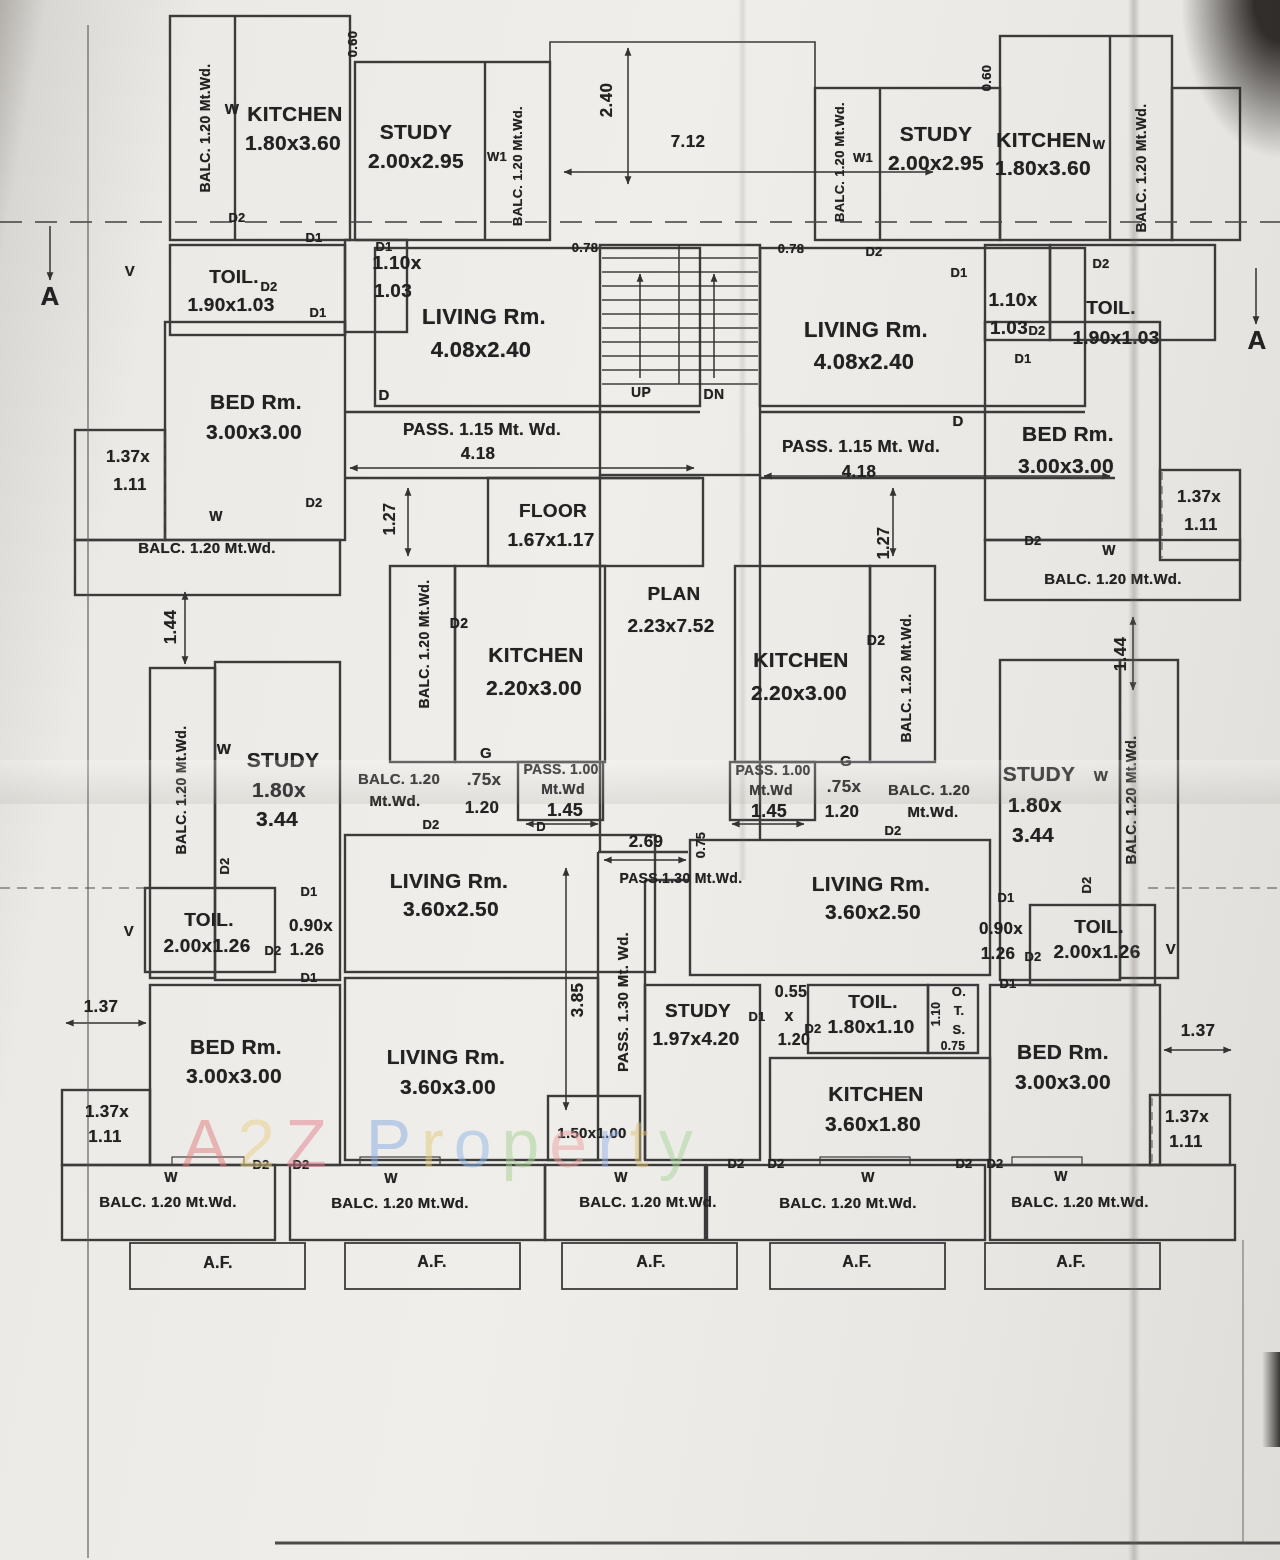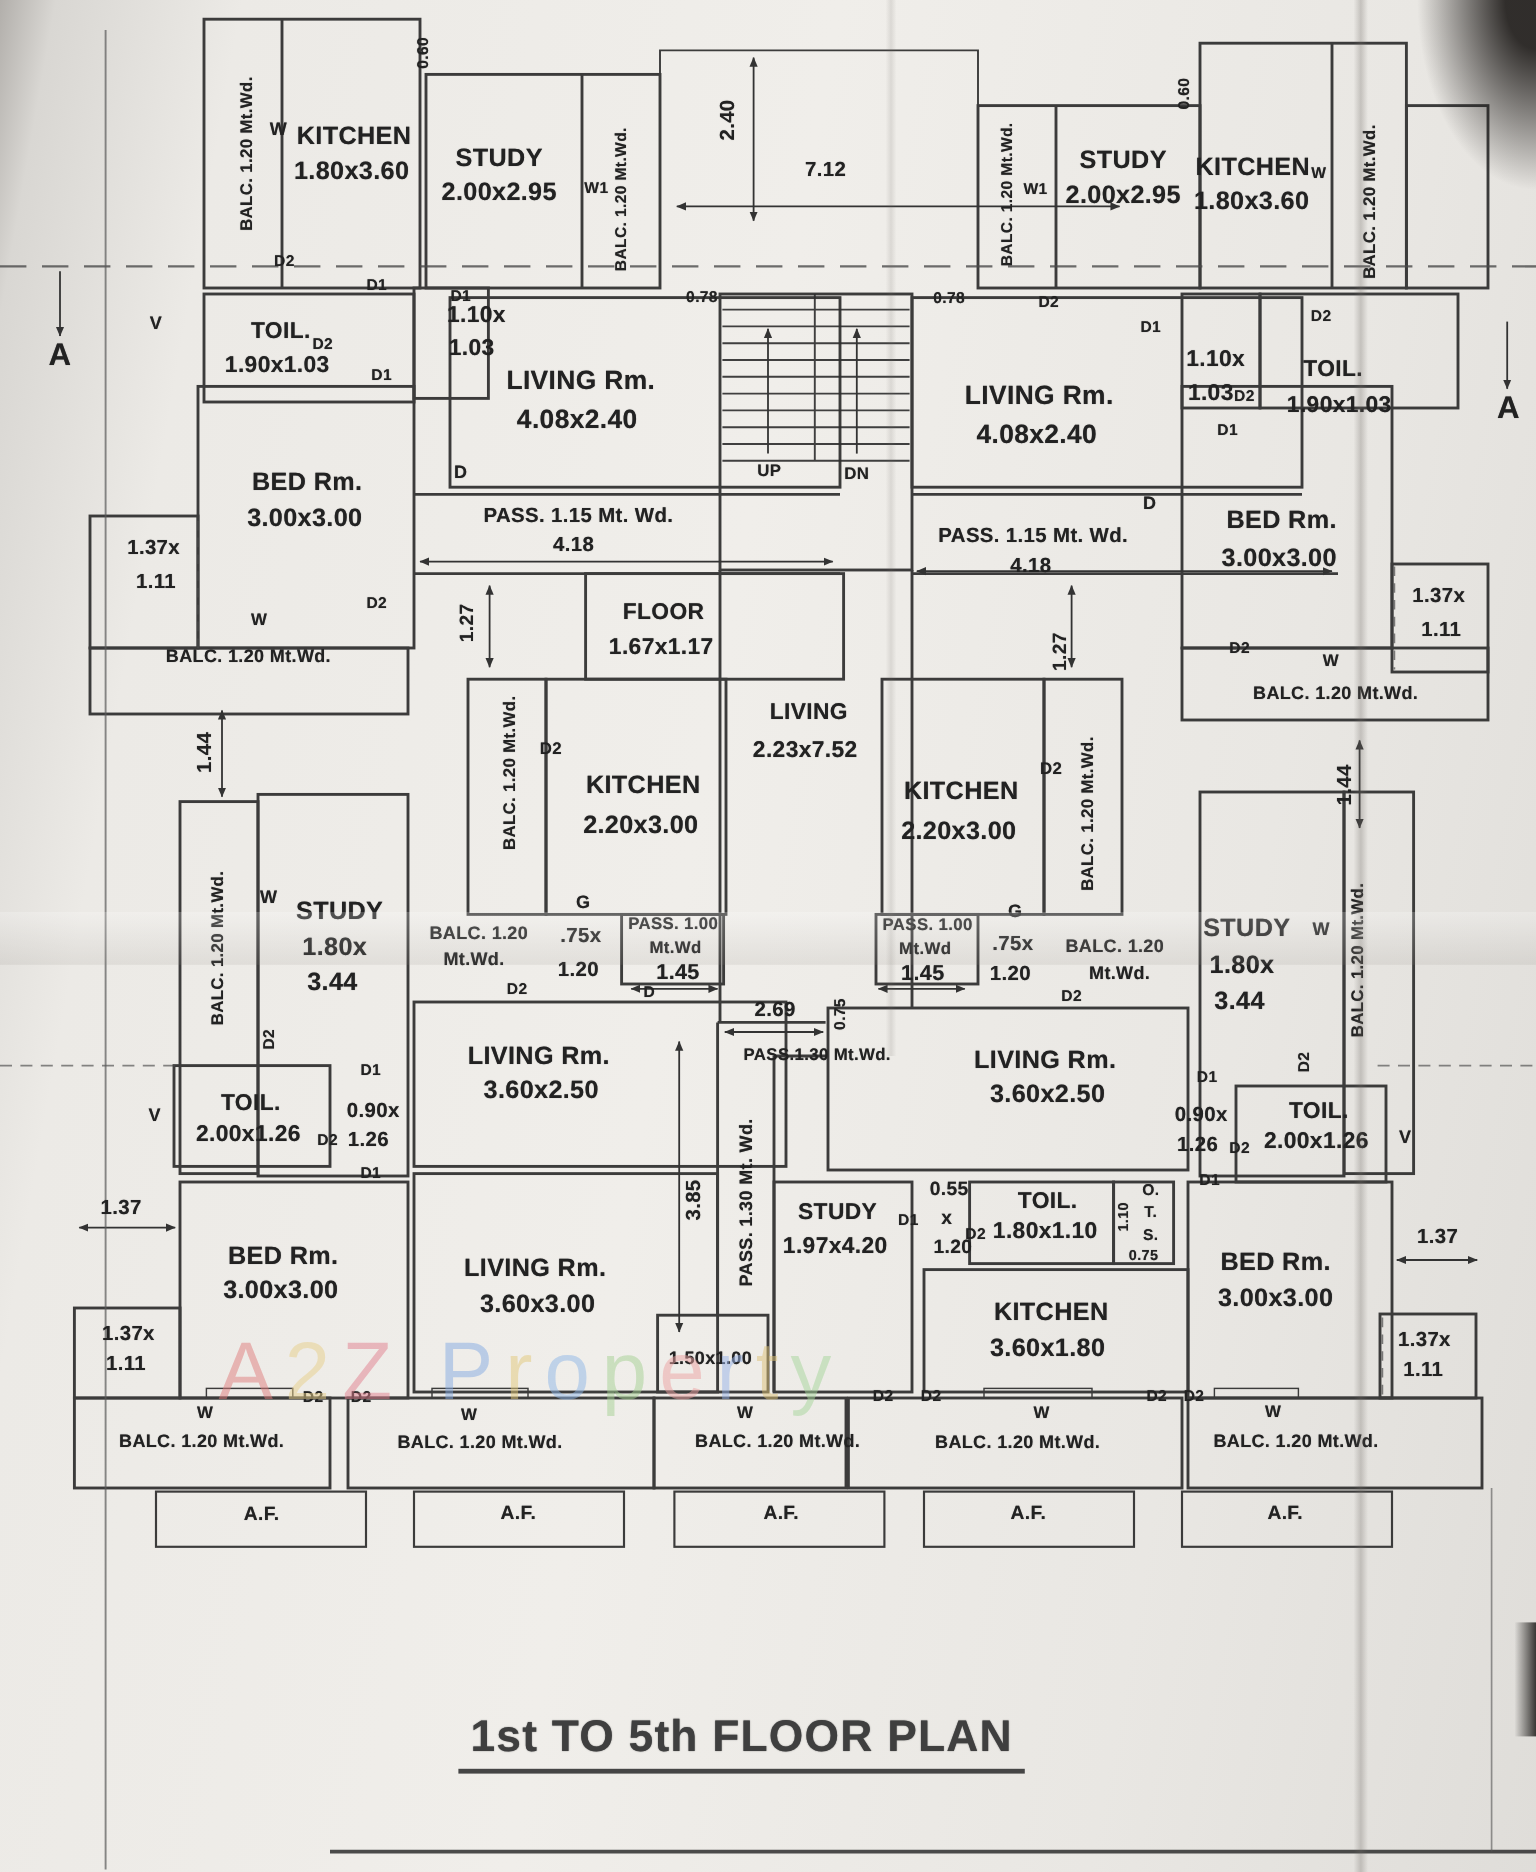--- a/index.html
+++ b/index.html
@@ -212,21 +212,21 @@
       <span class="lbl" style="left: 128px; top: 457px; font-size: 17px;">1.37x</span>
       <span class="lbl" style="left: 130px; top: 485px; font-size: 17px;">1.11</span>
       <span class="lbl" style="left: 314px; top: 502px; font-size: 13px;">D2</span>
       <span class="lbl" style="left: 216px; top: 516px; font-size: 14px;">W</span>
       <span class="lbl" style="left: 207px; top: 547px; font-size: 15px;">BALC. 1.20 Mt.Wd.</span>
       <span class="lbl r" style="left: 390px; top: 519px; font-size: 16px;">1.27</span>
       <span class="lbl" style="left: 553px; top: 511px; font-size: 19px;">FLOOR</span>
       <span class="lbl" style="left: 551px; top: 540px; font-size: 19px;">1.67x1.17</span>
       <span class="lbl" style="left: 641px; top: 392px; font-size: 14px;">UP</span>
       <span class="lbl" style="left: 714px; top: 394px; font-size: 14px;">DN</span>
-      <span class="lbl" style="left: 674px; top: 594px; font-size: 19px;">LIVING</span>
+      <span class="lbl" style="left: 674px; top: 594px; font-size: 19px;">PLAN</span>
       <span class="lbl" style="left: 671px; top: 626px; font-size: 19px;">2.23x7.52</span>
       <span class="lbl" style="left: 1013px; top: 300px; font-size: 19px;">1.10x</span>
       <span class="lbl" style="left: 1009px; top: 328px; font-size: 19px;">1.03</span>
       <span class="lbl" style="left: 1037px; top: 330px; font-size: 13px;">D2</span>
       <span class="lbl" style="left: 1111px; top: 308px; font-size: 19px;">TOIL.</span>
       <span class="lbl" style="left: 1116px; top: 338px; font-size: 19px;">1.90x1.03</span>
       <span class="lbl" style="left: 1023px; top: 358px; font-size: 13px;">D1</span>
       <span class="lbl" style="left: 866px; top: 330px; font-size: 22px;">LIVING Rm.</span>
       <span class="lbl" style="left: 864px; top: 362px; font-size: 22px;">4.08x2.40</span>
       <span class="lbl" style="left: 958px; top: 420px; font-size: 15px;">D</span>
@@ -355,20 +355,19 @@
       <span class="lbl" style="left: 1080px; top: 1201px; font-size: 15px;">BALC. 1.20 Mt.Wd.</span>
       <span class="lbl" style="left: 218px; top: 1263px; font-size: 16px;">A.F.</span>
       <span class="lbl" style="left: 432px; top: 1262px; font-size: 16px;">A.F.</span>
       <span class="lbl" style="left: 651px; top: 1262px; font-size: 16px;">A.F.</span>
       <span class="lbl" style="left: 857px; top: 1262px; font-size: 16px;">A.F.</span>
       <span class="lbl" style="left: 1071px; top: 1262px; font-size: 16px;">A.F.</span>
     </div>
 
   <div id="watermark" class="watermark"><span style="color: rgb(224, 125, 125);">A</span><span style="color: rgb(232, 207, 138);">2</span><span style="color: rgb(226, 128, 143);">Z</span><span style="color: rgb(255, 255, 255);"> </span><span style="color: rgb(133, 171, 227);">P</span><span style="color: rgb(227, 201, 122);">r</span><span style="color: rgb(143, 183, 232);">o</span><span style="color: rgb(165, 209, 147);">p</span><span style="color: rgb(237, 163, 163);">e</span><span style="color: rgb(151, 179, 233);">r</span><span style="color: rgb(222, 194, 119);">t</span><span style="color: rgb(166, 214, 155);">y</span></div>
 
-  <div class="plan-title">1st TO 5th FLOOR PLAN</div>
 
   <div class="crease-v1"></div>
   <div class="crease-v2"></div>
   <div class="crease-h1"></div>
   <div class="blob-tr"></div>
   <div class="streak-r"></div>
 </div>
 
 </body></html>

